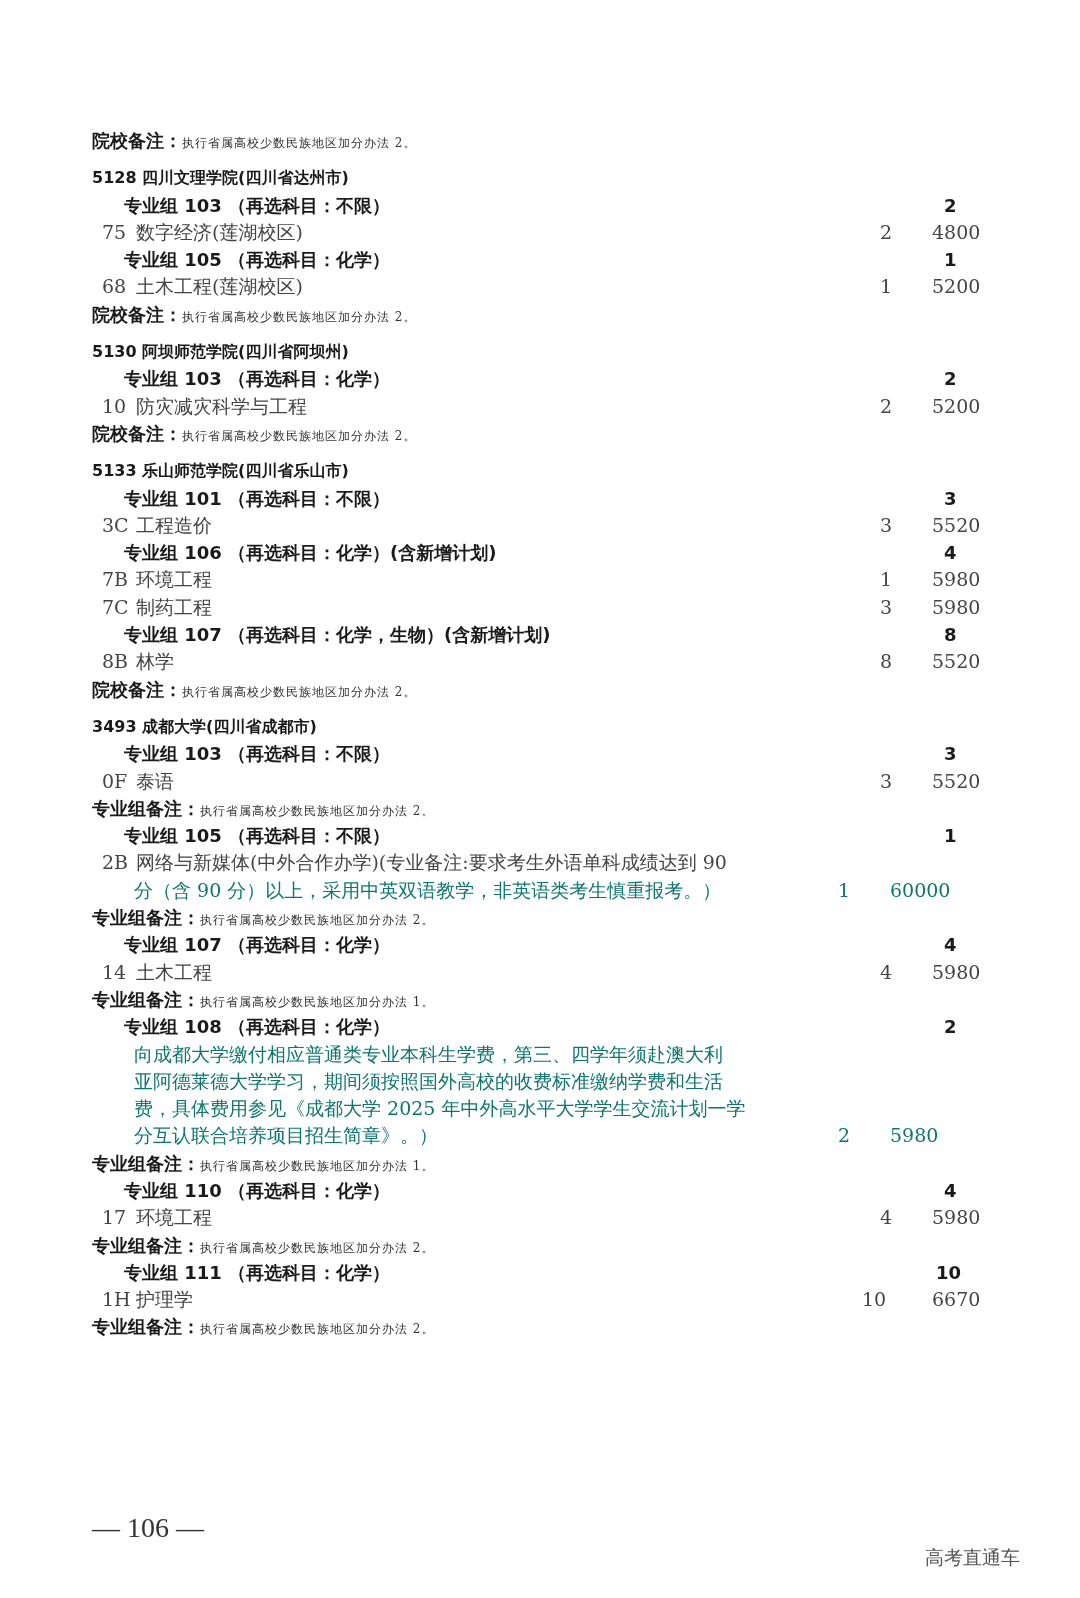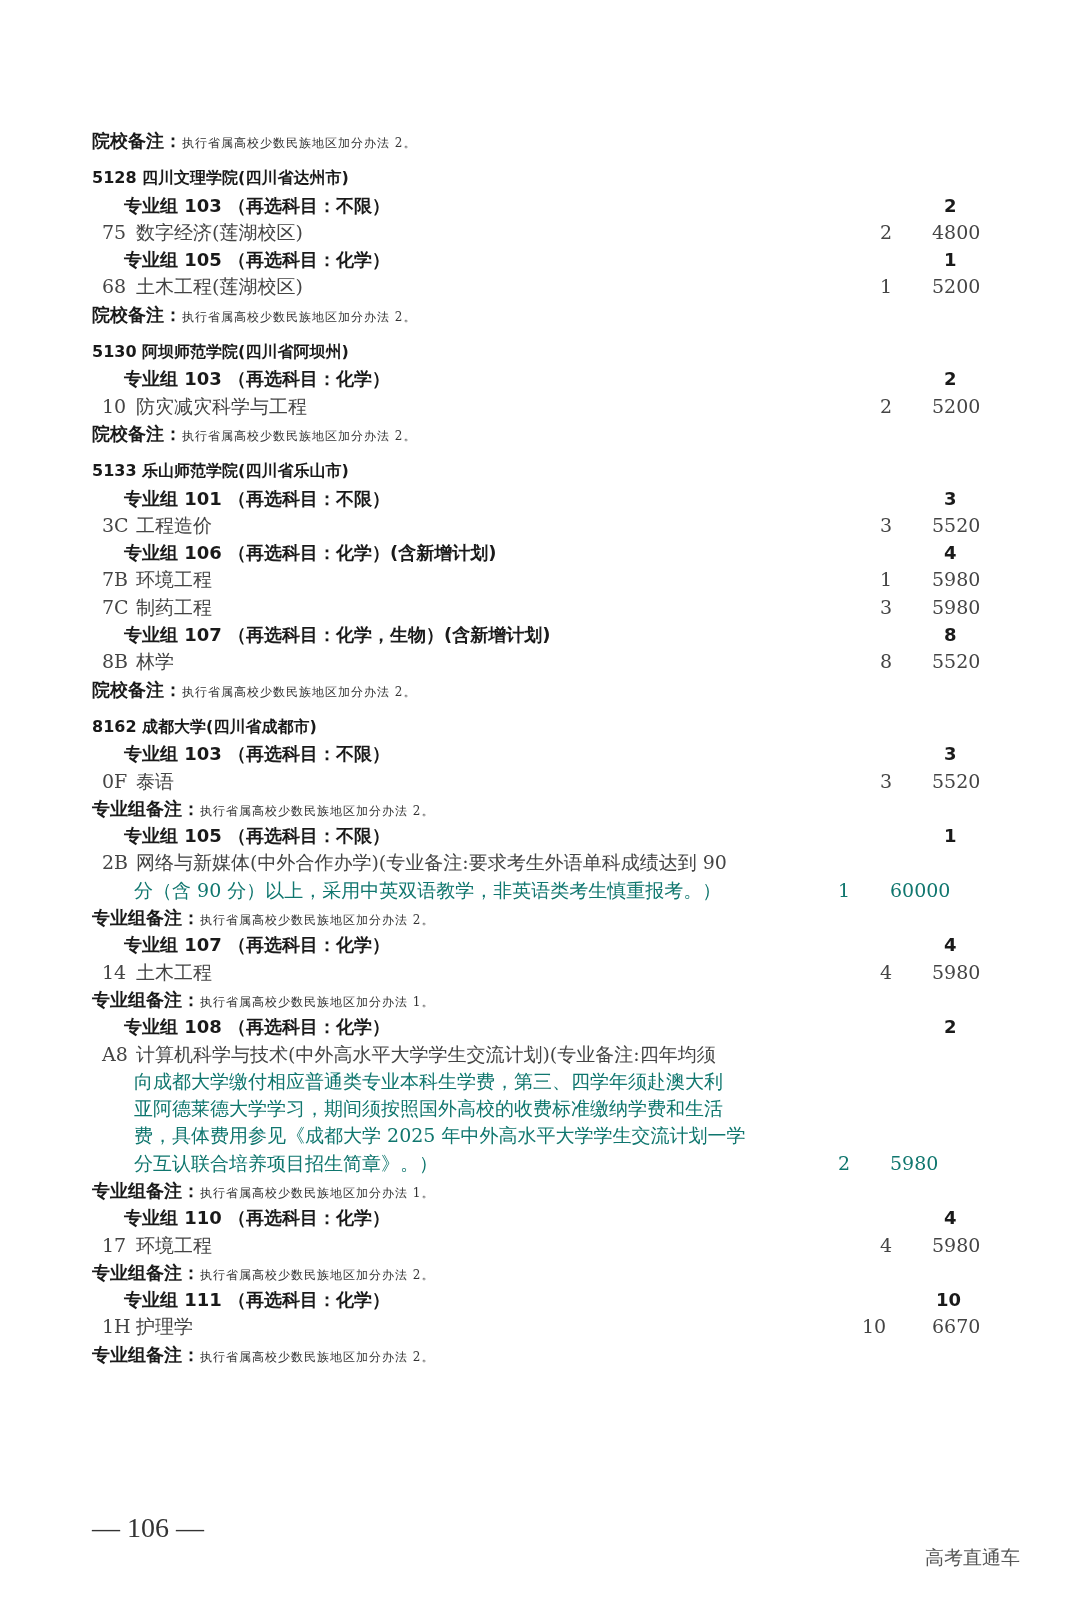--- a/index.html
+++ b/index.html
@@ -109,21 +109,21 @@
       <span class="num">8</span>
       <span class="fee">5520</span>
     </div>
     <div class="line">
       <span class="note-label">院校备注：</span><span class="note-text">执行省属高校少数民族地区加分办法 2。</span>
     </div>
   </div>
   <div class="gap"></div>
 
   <div>
-    <div class="line school">8162 成都大学(四川省成都市)</div>
+    <div class="line school">3493 成都大学(四川省成都市)</div>
 
     <div class="line bold">
       <span>专业组 103 （再选科目：不限）</span>
       <span class="num bold">3</span>
     </div>
     <div class="line major">
       <span class="code">0F</span><span>泰语</span>
       <span class="num">3</span>
       <span class="fee">5520</span>
     </div>
@@ -157,23 +157,20 @@
       <span class="fee">5980</span>
     </div>
     <div class="line">
       <span class="note-label">专业组备注：</span><span class="note-text">执行省属高校少数民族地区加分办法 1。</span>
     </div>
 
     <div class="line bold">
       <span>专业组 108 （再选科目：化学）</span>
       <span class="num bold">2</span>
     </div>
-    <div class="line major">
-      <span class="code">A8</span><span>计算机科学与技术(中外高水平大学学生交流计划)(专业备注:四年均须</span>
-    </div>
     <div class="line cont">
       <span>向成都大学缴付相应普通类专业本科生学费，第三、四学年须赴澳大利</span>
     </div>
     <div class="line cont">
       <span>亚阿德莱德大学学习，期间须按照国外高校的收费标准缴纳学费和生活</span>
     </div>
     <div class="line cont">
       <span>费，具体费用参见《成都大学 2025 年中外高水平大学学生交流计划一学</span>
     </div>
     <div class="line cont">

